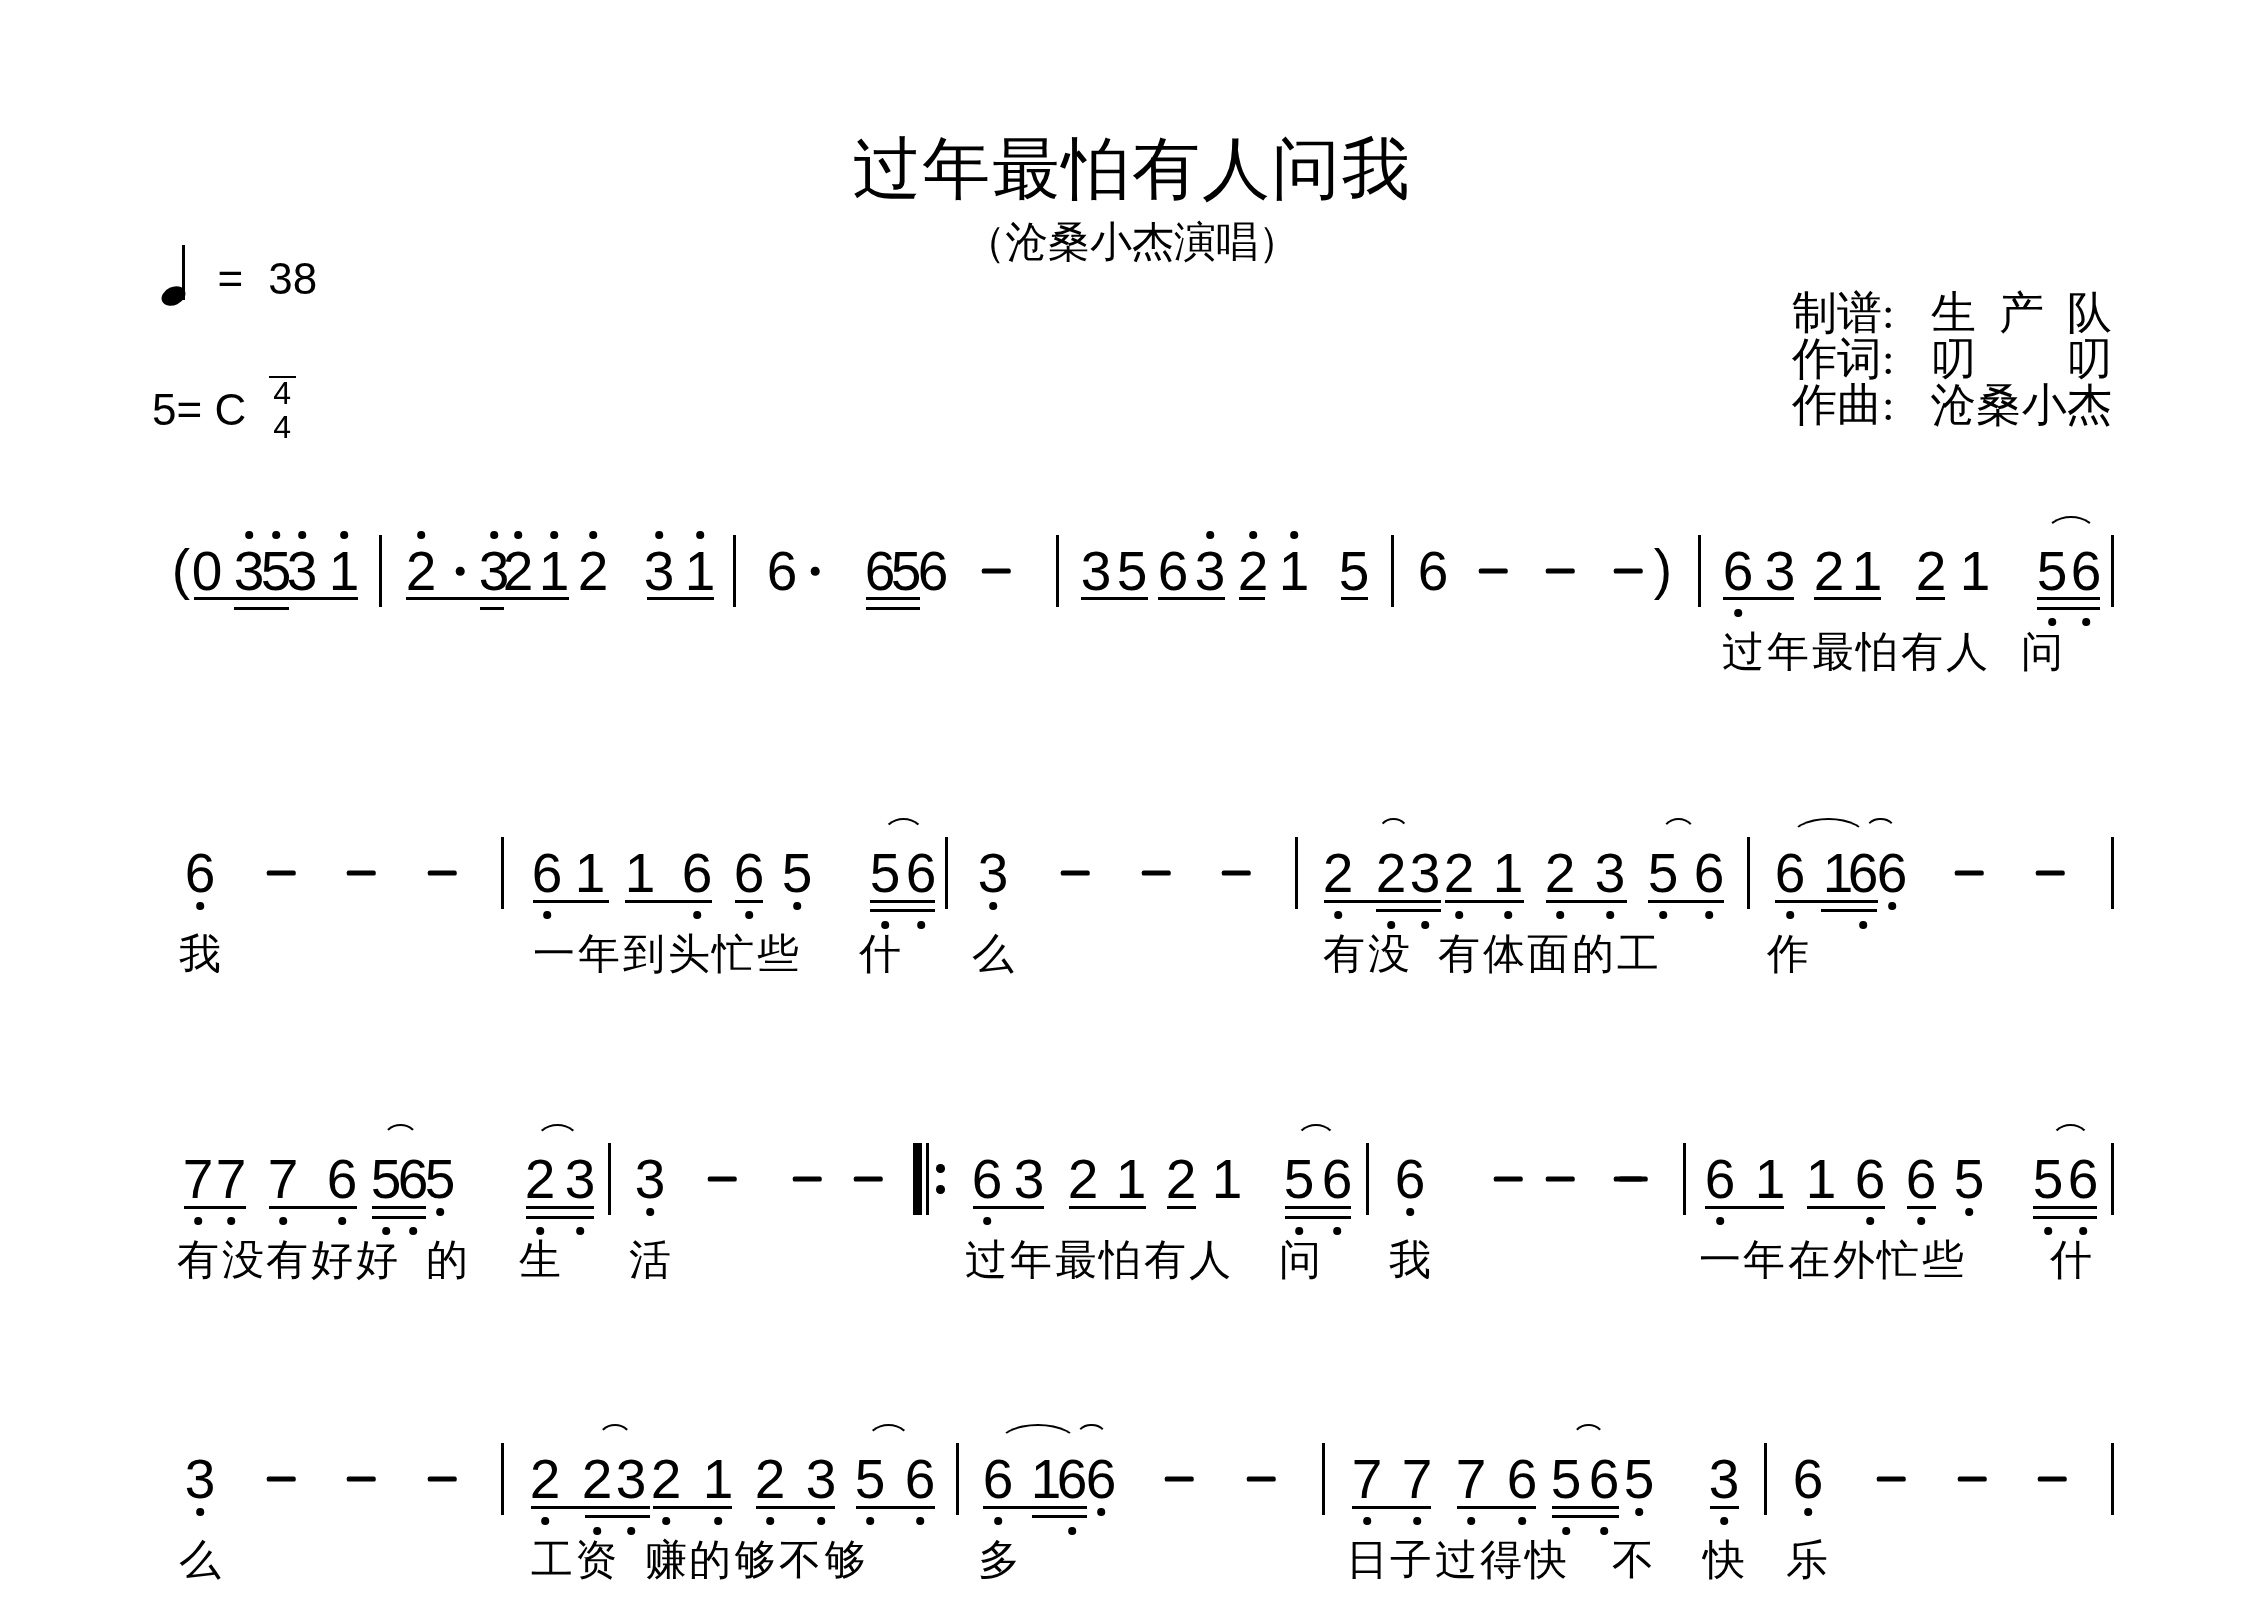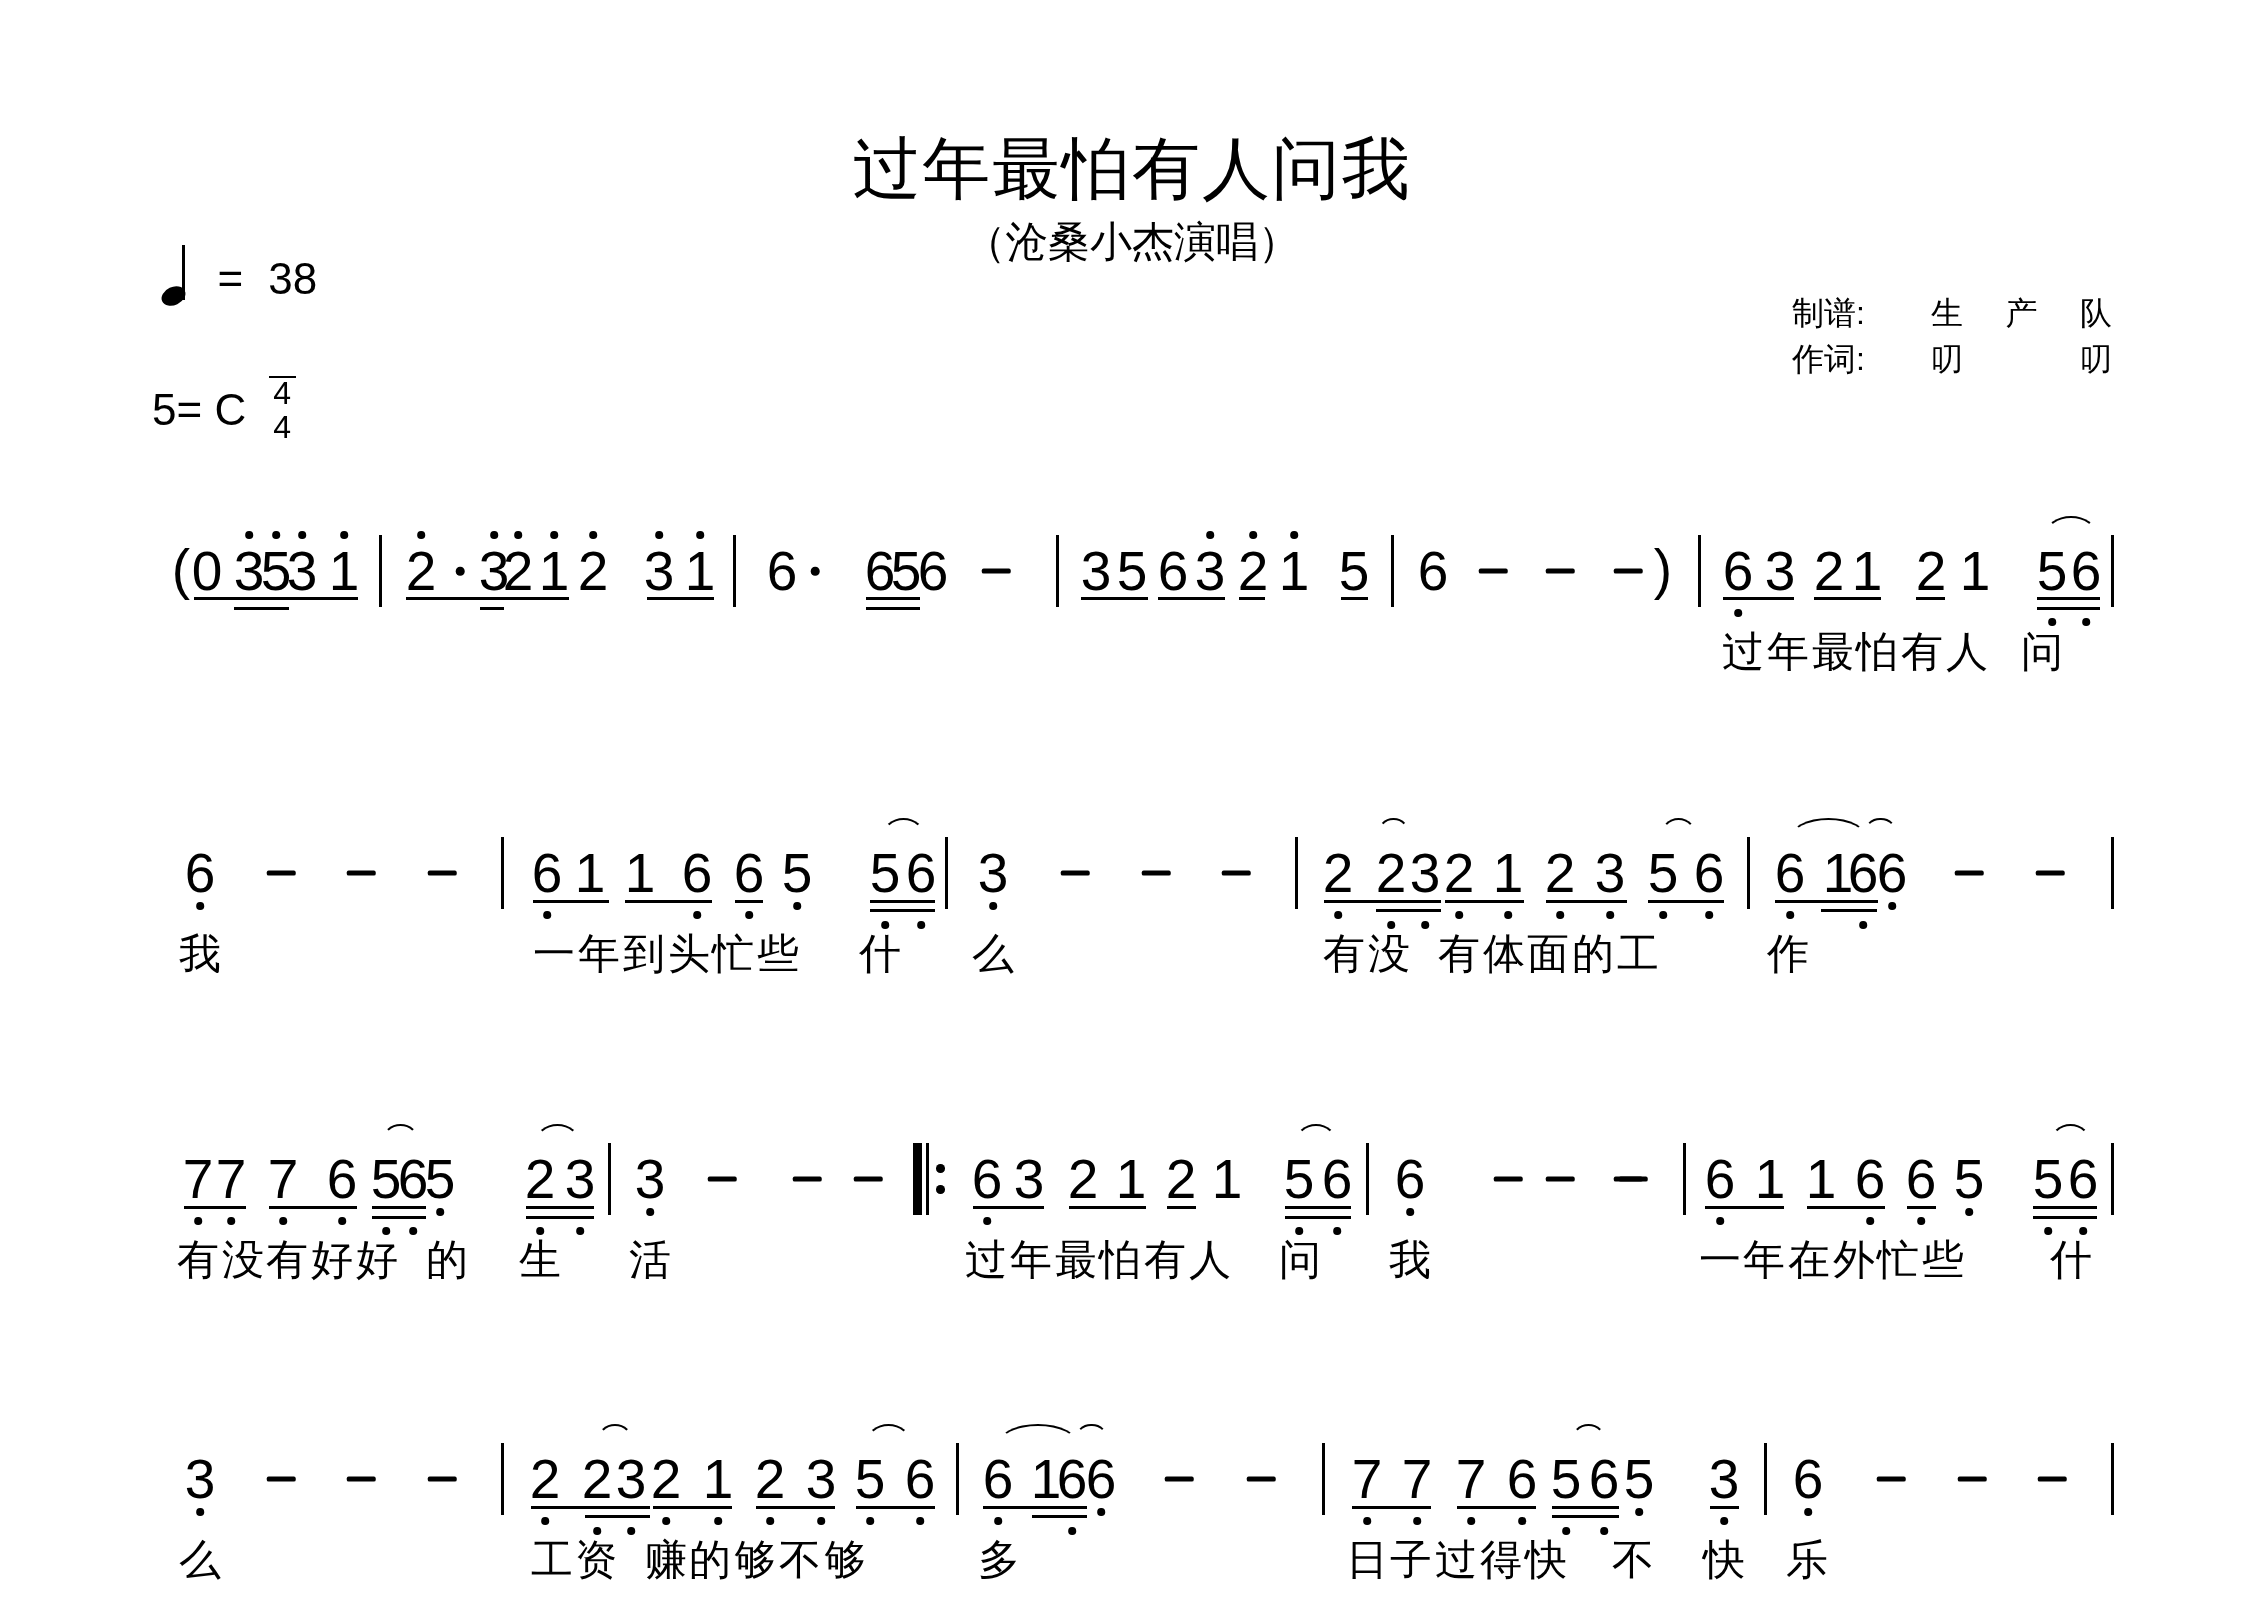--- a/index.html
+++ b/index.html
@@ -8,21 +8,21 @@
   .abs { position:absolute; white-space:nowrap; }
   #title { left:0; width:2264px; top:124px; text-align:center; font-size:68px; letter-spacing:1.9px; font-family:"DejaVu Sans", sans-serif; }
   #subtitle { left:0; width:2264px; top:214px; text-align:center; font-size:42px; font-family:"DejaVu Sans", sans-serif; }
   #tempo { left:157px; top:245px; font-size:44px; display:flex; align-items:flex-end; }
   .quarter { position:relative; width:32px; height:59px; margin-right:28.5px; }
   .quarter .stem { position:absolute; left:25px; top:0; width:2.9px; height:55px; background:#000; }
   .quarter .head { position:absolute; left:3.8px; top:42px; width:25px; height:18px; background:#000; border-radius:50%; transform:rotate(-25deg); }
   #key { left:152px; top:376px; font-size:44px; display:flex; align-items:center; }
   .timesig { display:inline-flex; flex-direction:column; align-items:center; margin-left:27px; font-size:32px; line-height:34px; }
   .timesig .bar { width:27px; height:1.9px; background:#000; }
-  .credits { right:152px; top:290px; font-size:32px; line-height:46px; font-family:Liberation Sans, sans-serif; }
+  .credits { right:152px; top:290px; font-size:45px; line-height:46px; font-family:Liberation Serif, serif; }
   .credit-row { display:flex; }
   .credit-row .lbl { width:139px; }
   .credit-row .val { width:181px; display:flex; justify-content:space-between; }
   .note { position:absolute; font-size:55px; line-height:1; transform:translate(-50%,-50%); }
   .dot-hi, .dot-lo { position:absolute; width:7.6px; height:7.6px; border-radius:50%; background:#000; transform:translateX(-50%); }
   .uline { position:absolute; height:2.9px; background:#000; }
   .bar { position:absolute; width:2.9px; background:#000; }
   .dash { position:absolute; width:28.5px; height:4.8px; background:#000; transform:translate(-50%,-50%); border-radius:1.9px; }
   .aug { position:absolute; width:8.6px; height:8.6px; border-radius:50%; background:#000; transform:translate(-50%,-50%); }
   .paren { position:absolute; font-size:55px; line-height:1; transform:translate(-50%,-52%); }
@@ -62,20 +62,29 @@
       <span>生</span>
       <span>产</span>
       <span>队</span>
     </span>
   </div>
   <div class="credit-row">
     <span class="lbl">作词:</span>
     <span class="val">
       <span>叨</span>
       <span>叨</span>
+    </span>
+  </div>
+  <div class="credit-row">
+    <span class="lbl">作曲:</span>
+    <span class="val">
+      <span>沧</span>
+      <span>桑</span>
+      <span>小</span>
+      <span>杰</span>
     </span>
   </div>
 </div>
 
 <div id="score">
     <div class="bar" style="left: 379px; top: 535px; height: 72px;"></div>
     <div class="bar" style="left: 733px; top: 535px; height: 72px;"></div>
     <div class="bar" style="left: 1056px; top: 535px; height: 72px;"></div>
     <div class="bar" style="left: 1391px; top: 535px; height: 72px;"></div>
     <div class="bar" style="left: 1698px; top: 535px; height: 72px;"></div>

